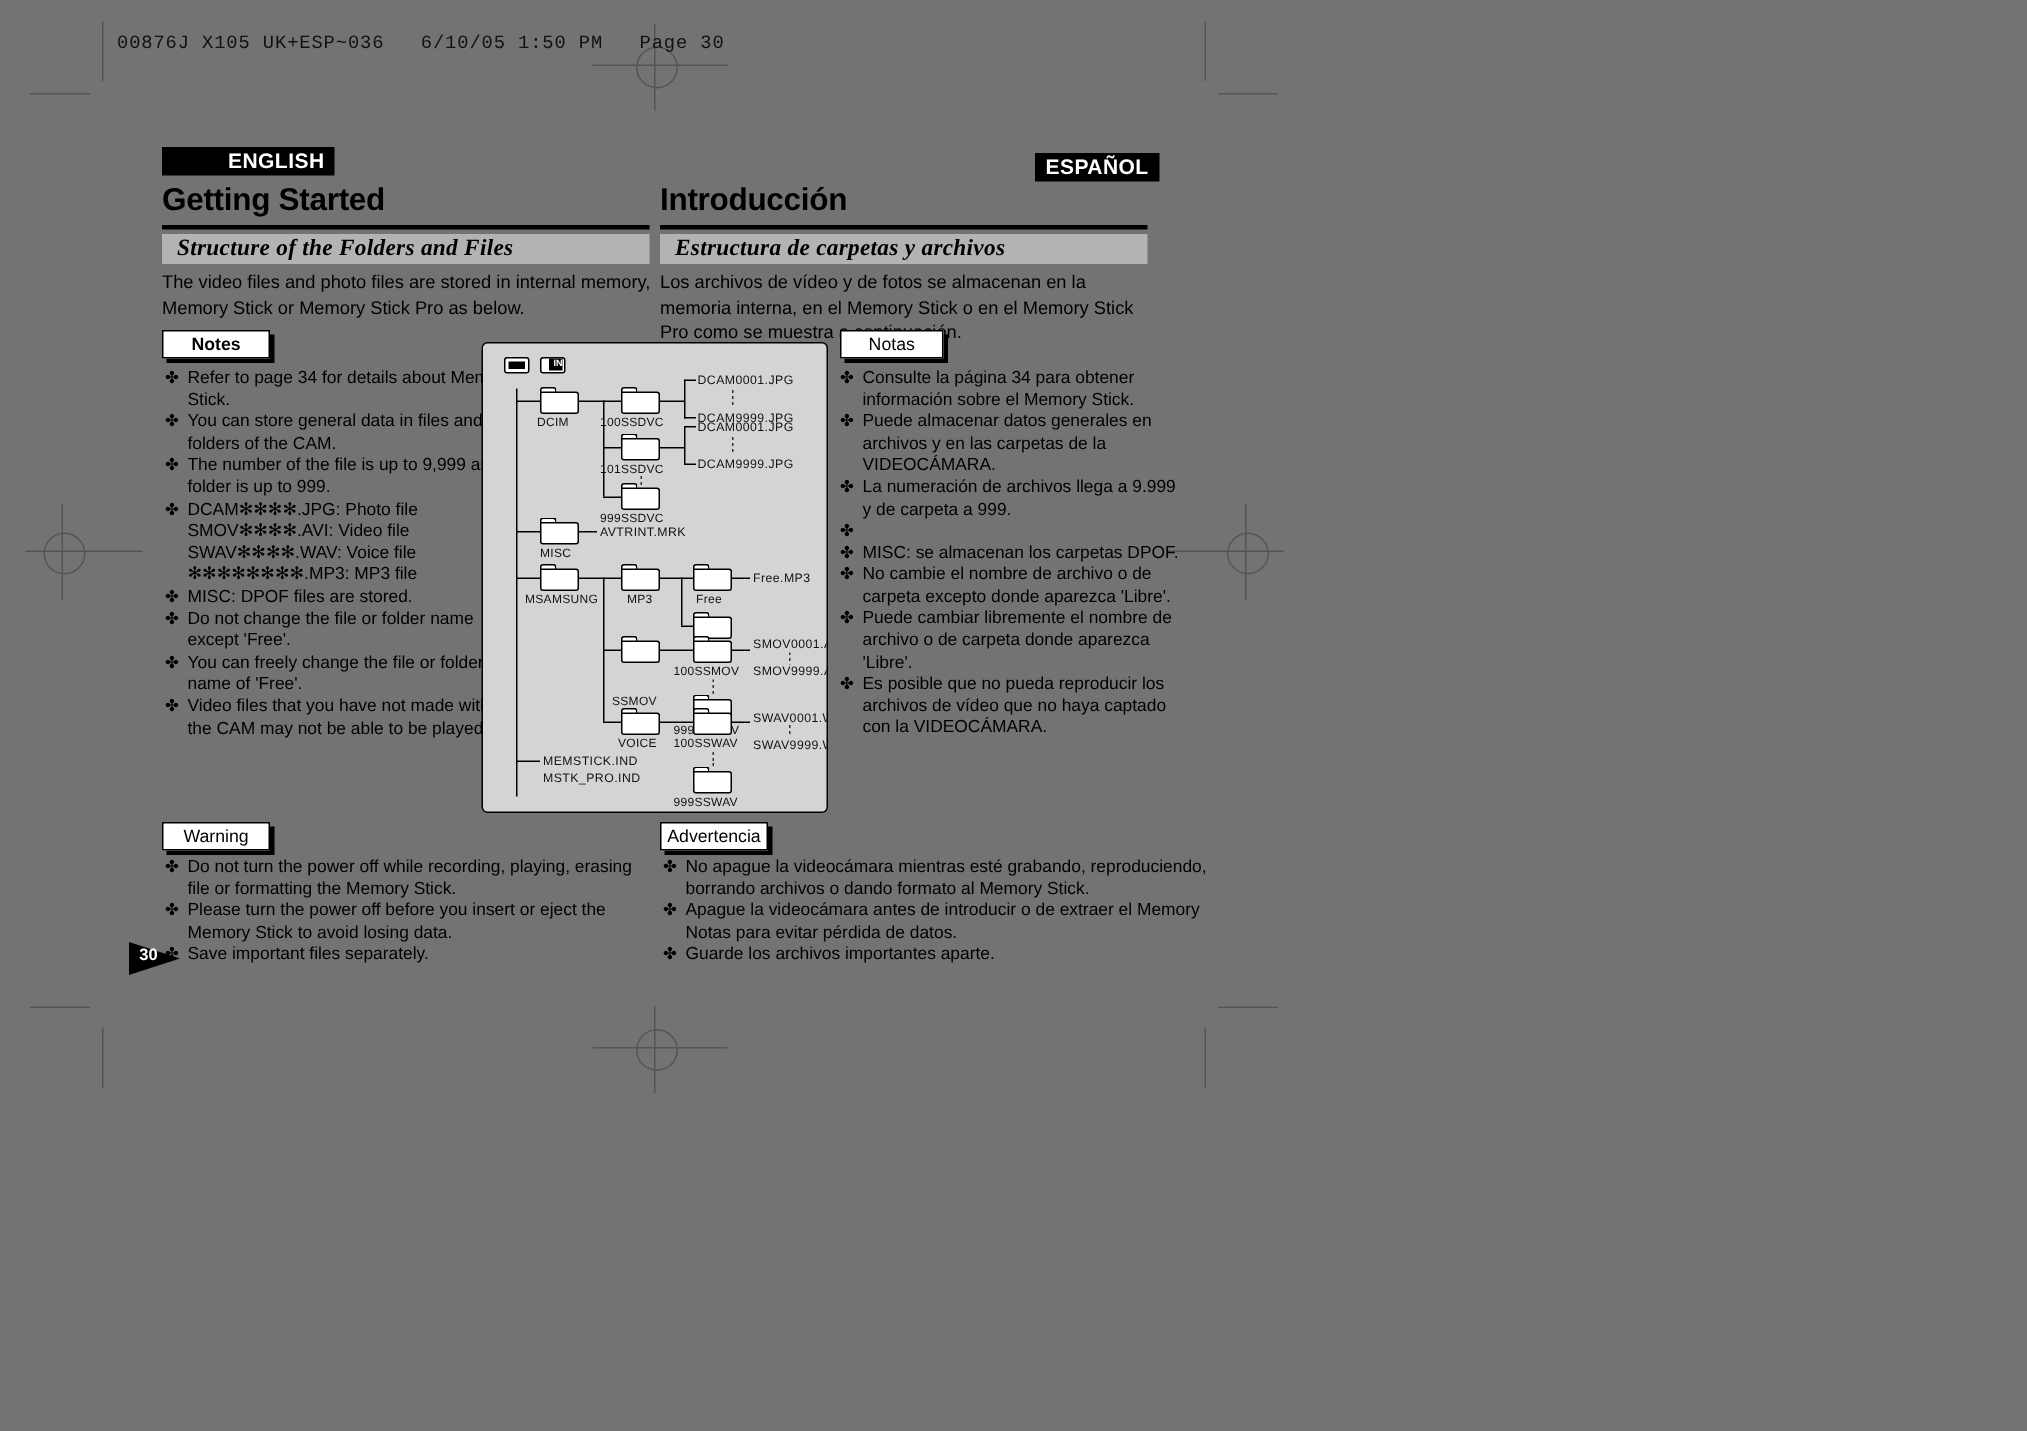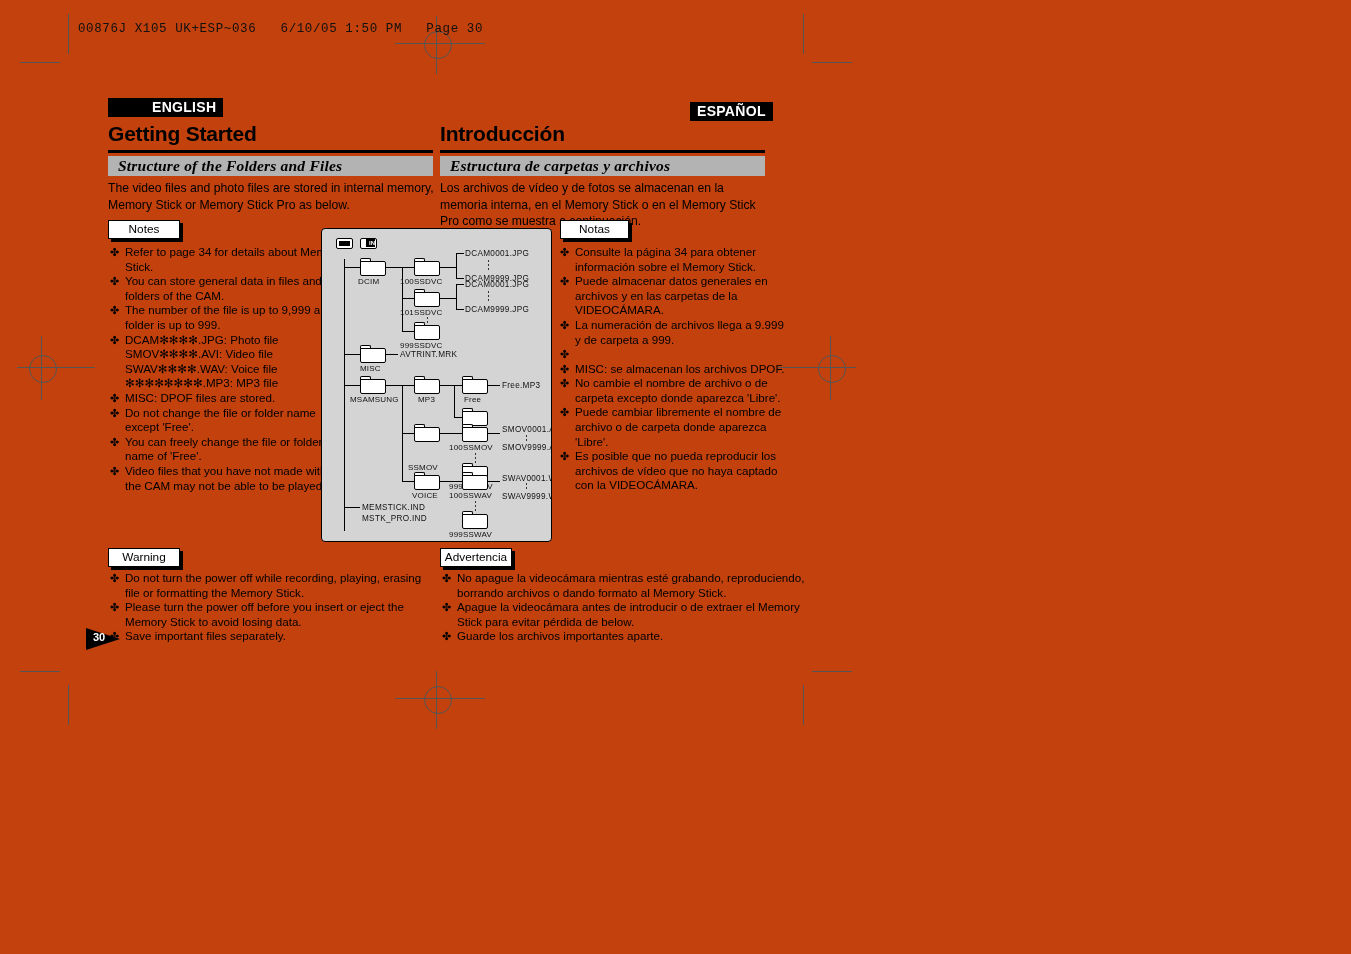--- a/index.html
+++ b/index.html
@@ -8,21 +8,21 @@
     background: #ffffff;
   }
   body {
     font-family: "Liberation Sans", sans-serif;
     color: #000;
   }
   #page {
     position: relative;
     width: 1351px;
     height: 954px;
-    background: #c2410c;
+    background: #737373;
     overflow: hidden;
   }
 
   
   .rule { position: absolute; background: #555; }
   .vrule { width: 1px; }
   .hrule { height: 1px; }
   .regmark {
     position: absolute;
     width: 26px; height: 26px;
@@ -277,21 +277,21 @@
   <div class="secbar" style="left:440px; top:156px; width:325px;">
     <span>Estructura de carpetas y archivos</span>
   </div>
   <div class="secbar" style="left:108px; top:156px; width:325px;">
     <span>Structure of the Folders and Files</span>
   </div>
 
   <div class="para" style="left:108px; top:180px; width:330px;">The video files and photo files are stored in internal memory, Memory Stick or Memory Stick Pro as below.</div>
   <div class="para" style="left:440px; top:180px; width:325px;">Los archivos de vídeo y de fotos se almacenan en la memoria interna, en el Memory Stick o en el Memory Stick Pro como se muestra a continuación.</div>
 
-  <div class="labelbox" style="left:108px; top:220px; width:70px;">
+  <div class="labelbox" style="left:108px; top:220px; width:70px;font-weight:bold;">
     <span>Notes</span>
   </div>
   <div class="labelbox" style="left:560px; top:220px; width:67px;">
     <span>Notas</span>
   </div>
 
   <div class="bullets" style="left:110px; top:245px; width:225px;">
     <div class="bul">
         <div class="mark">✤</div>
         <div class="txt">
@@ -373,21 +373,21 @@
           <span class="ln">La numeración de archivos llega a 9.999</span>
           <span class="ln">y de carpeta a 999.</span>
         </div>
       </div>
     <div class="bul">
         <div class="mark">✤</div>
       </div>
     <div class="bul">
         <div class="mark">✤</div>
         <div class="txt">
-          <span class="ln">MISC: se almacenan los archivos DPOF.</span>
+          <span class="ln">MISC: se almacenan los carpetas DPOF.</span>
         </div>
       </div>
     <div class="bul">
         <div class="mark">✤</div>
         <div class="txt">
           <span class="ln">No cambie el nombre de archivo o de</span>
           <span class="ln">carpeta excepto donde aparezca 'Libre'.</span>
         </div>
       </div>
     <div class="bul">
@@ -605,21 +605,21 @@
         <div class="mark">✤</div>
         <div class="txt">
           <span class="ln">No apague la videocámara mientras esté grabando, reproduciendo,</span>
           <span class="ln">borrando archivos o dando formato al Memory Stick.</span>
         </div>
       </div>
     <div class="bul wide">
         <div class="mark">✤</div>
         <div class="txt">
           <span class="ln">Apague la videocámara antes de introducir o de extraer el Memory</span>
-          <span class="ln">Stick para evitar pérdida de below.</span>
+          <span class="ln">Notas para evitar pérdida de datos.</span>
         </div>
       </div>
     <div class="bul wide">
         <div class="mark">✤</div>
         <div class="txt">
           <span class="ln">Guarde los archivos importantes aparte.</span>
         </div>
       </div>
   </div>
 

